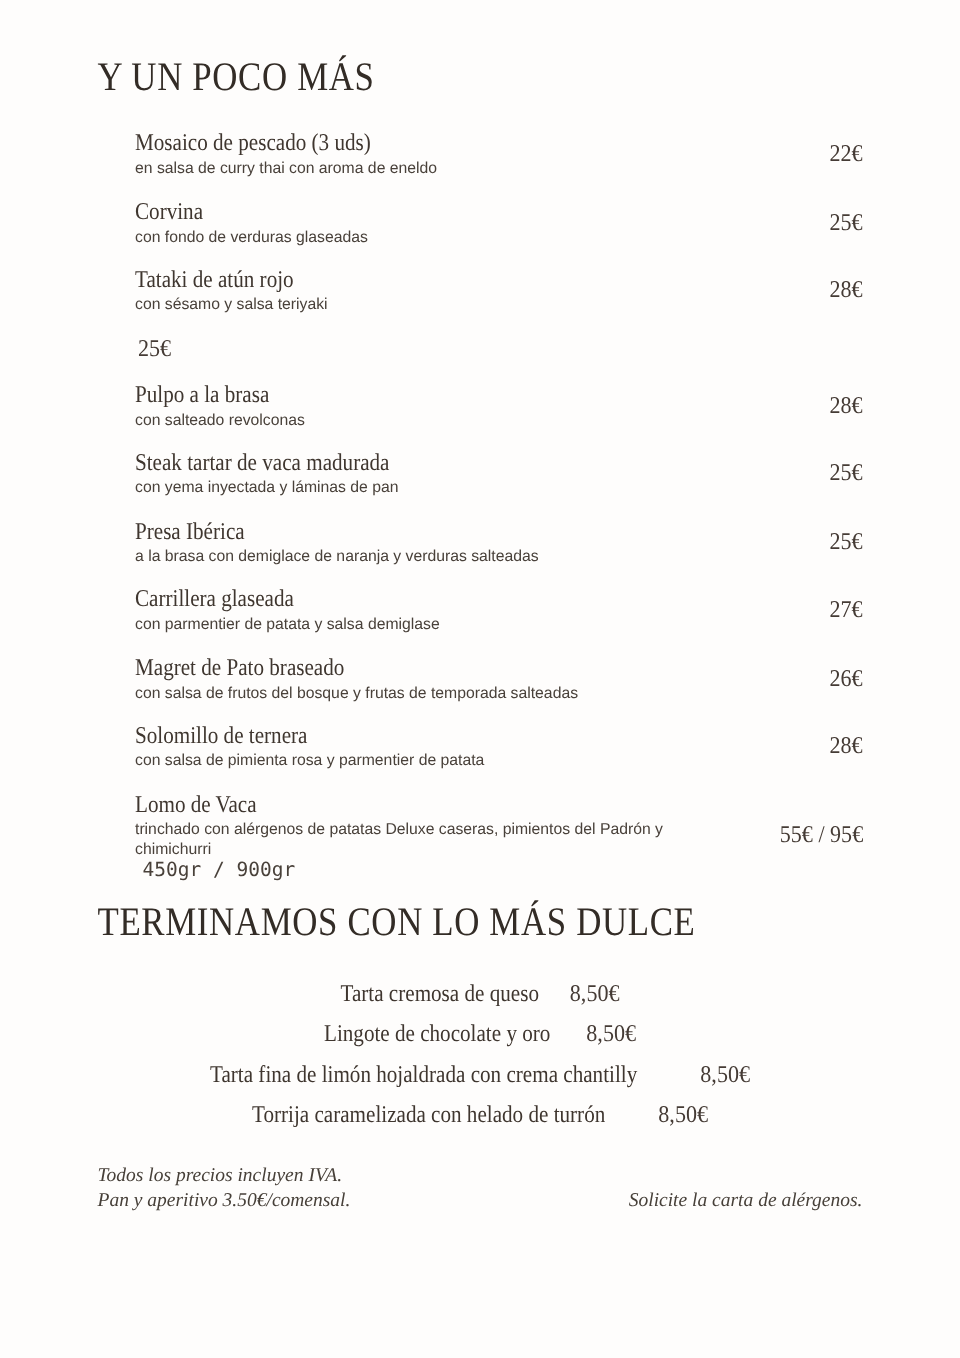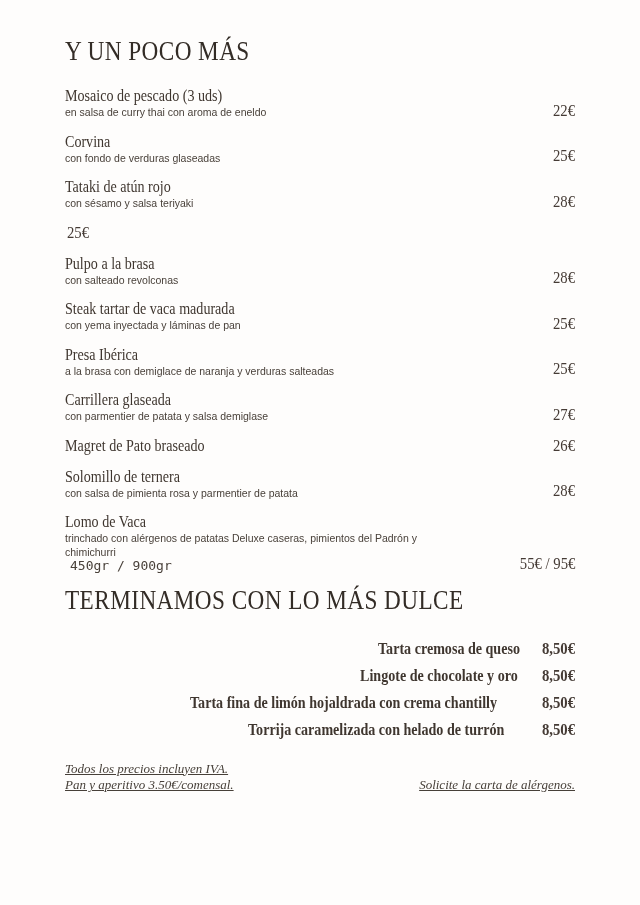--- a/index.html
+++ b/index.html
@@ -31,22 +31,23 @@
     transform: scaleX(0.86);
     transform-origin: left center;
     white-space: nowrap;
   }
   .section-title.second {
     margin: 12px 0 24px 0;
   }
   .menu-item {
     display: flex;
     justify-content: space-between;
-    align-items: flex-end;
+    align-items: center;
     margin-bottom: 12px;
+    margin-left: 25px;
   }
   .item-name {
     display: inline-block;
     font-size: 16px;
     line-height: 19px;
     color: #3f362f;
     transform: scaleX(0.88);
     transform-origin: left center;
     white-space: nowrap;
   }
@@ -69,36 +70,35 @@
     display: inline-block;
     font-size: 16px;
     line-height: 19px;
     color: #453b35;
     white-space: nowrap;
     transform: scaleX(0.92);
     transform-origin: right center;
   }
   .dessert-row {
     display: flex;
-    justify-content: flex-end;
+    justify-content: center;
     align-items: flex-start;
     margin-bottom: 8px;
-    font-weight: bold;
   }
   .footer {
     display: flex;
     justify-content: space-between;
     align-items: flex-end;
     margin-top: 22px;
     font-style: italic;
     font-size: 13px;
     line-height: 16.5px;
     color: #474039;
   }
-  .footer .fline { white-space: nowrap; text-decoration: underline; }
+  .footer .fline { white-space: nowrap; }
 </style>
 </head>
 <body>
 
 <div class="page">
 
   <h1 class="section-title"><span class="squeeze">Y UN POCO MÁS</span></h1>
 
   <div class="menu-item">
     <div>
@@ -156,20 +156,21 @@
     <div>
       <span class="item-name">Carrillera glaseada</span>
       <div class="item-desc">con parmentier de patata y salsa demiglase</div>
     </div>
     <span class="item-price">27€</span>
   </div>
 
   <div class="menu-item">
     <div>
       <span class="item-name">Magret de Pato braseado</span>
+      <div class="item-desc">con salsa de frutos del bosque y frutas de temporada salteadas</div>
     </div>
     <span class="item-price">26€</span>
   </div>
 
   <div class="menu-item">
     <div>
       <span class="item-name">Solomillo de ternera</span>
       <div class="item-desc">con salsa de pimienta rosa y parmentier de patata</div>
     </div>
     <span class="item-price">28€</span>

